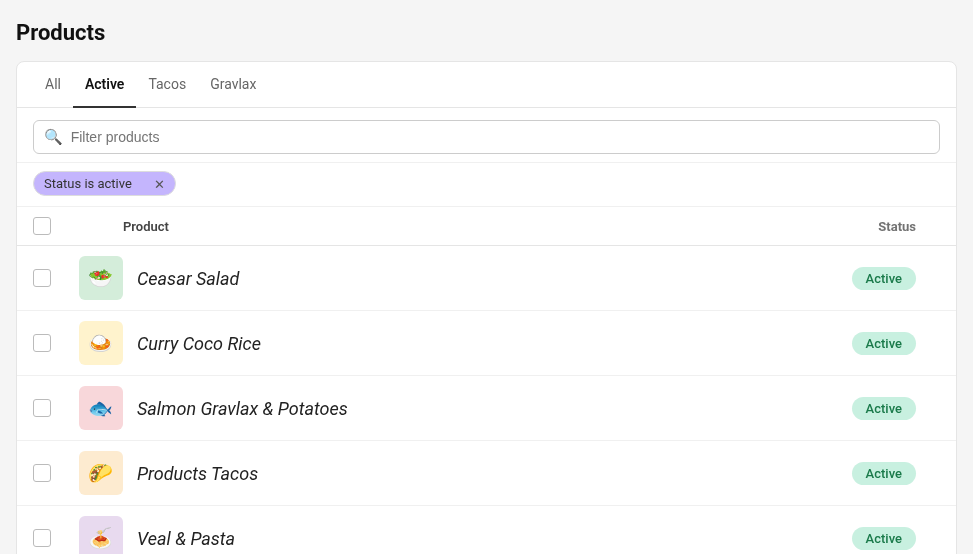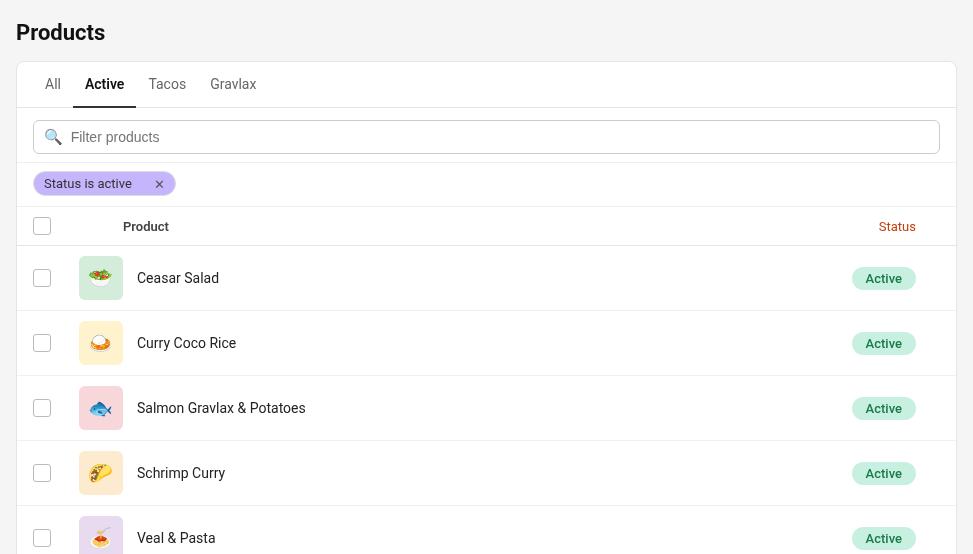--- a/index.html
+++ b/index.html
@@ -108,22 +108,22 @@
     }
     .col-product {
       flex: 1;
       font-weight: 600;
       color: #444;
       font-size: 13px;
     }
     .col-status {
       width: 120px;
       text-align: right;
-      font-weight: 400;
-      color: #c2410c;
+      font-weight: 700;
+      color: #737373;
       font-size: 13px;
       padding-right: 24px;
     }
     .product-row {
       display: flex;
       align-items: center;
       padding: 10px 16px;
       border-bottom: 1px solid #f0f0f0;
       background: #fff;
     }
@@ -151,22 +151,23 @@
       flex-shrink: 0;
       background: #e0e0e0;
       display: flex;
       align-items: center;
       justify-content: center;
       font-size: 20px;
     }
     .product-name {
       flex: 1;
       padding-left: 14px;
-      font-size: 14px;
+      font-size: 18px;
       color: #222;
+      font-style: italic;
     }
     .status-badge {
       width: 120px;
       text-align: right;
       padding-right: 24px;
     }
     .badge-active {
       display: inline-block;
       background: #c8f0e0;
       color: #1a7a4a;
@@ -250,21 +251,21 @@
     <div class="product-name">Salmon Gravlax &amp; Potatoes</div>
     <div class="status-badge">
       <span class="badge-active">Active</span>
     </div>
   </div>
         <div class="product-row">
     <div class="col-check">
       <div class="checkbox"></div>
     </div>
     <div class="product-thumb thumb-tacos">🌮</div>
-    <div class="product-name">Schrimp Curry</div>
+    <div class="product-name">Products Tacos</div>
     <div class="status-badge">
       <span class="badge-active">Active</span>
     </div>
   </div>
         <div class="product-row">
     <div class="col-check">
       <div class="checkbox"></div>
     </div>
     <div class="product-thumb thumb-veal">🍝</div>
     <div class="product-name">Veal &amp; Pasta</div>

